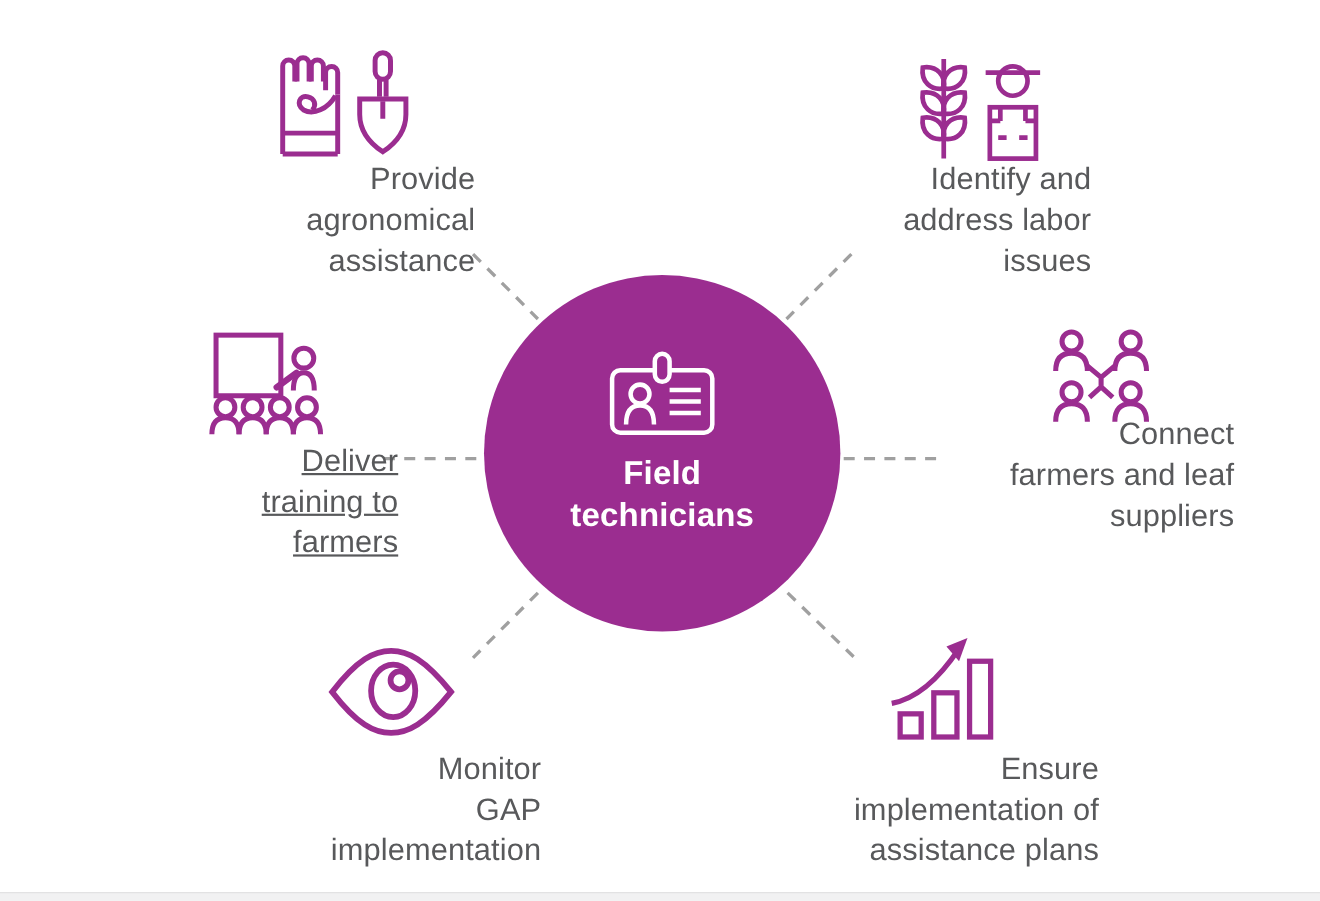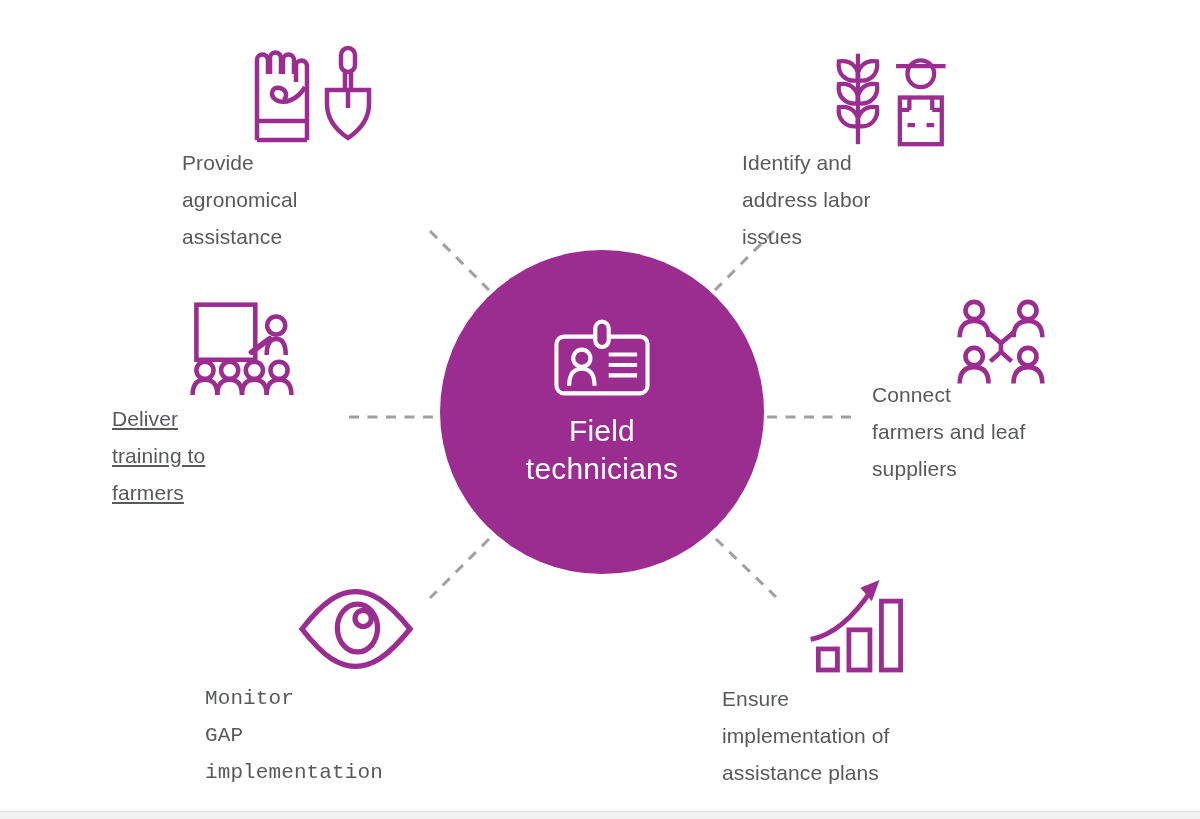--- a/index.html
+++ b/index.html
@@ -10,33 +10,33 @@
   }
   .canvas{position:relative;width:1200px;height:819px;background:#fff;}
   .connectors{position:absolute;left:0;top:0;pointer-events:none;}
   .connectors line{stroke:var(--dash);stroke-width:3;stroke-dasharray:10 8.5;}
   .center-circle{
     position:absolute;left:440px;top:250px;width:324px;height:324px;
     border-radius:50%;background:var(--accent);text-align:center;
   }
   .badge-svg{margin-top:64px;}
   .center-title{
-    margin-top:14px;color:#fff;font-size:30px;font-weight:400;
+    margin-top:14px;color:#fff;font-size:30px;font-weight:700;
     line-height:38px;white-space:pre-line;letter-spacing:.2px;
   }
   .icon{position:absolute;color:var(--accent);}
   .label{
-    position:absolute;color:var(--text);font-size:21px;line-height:37px;
-    text-align:left;white-space:pre-line;letter-spacing:.1px;
+    position:absolute;color:var(--text);font-size:28px;line-height:37px;
+    text-align:right;white-space:pre-line;letter-spacing:.1px;
   }
   .i-tl{left:245px;top:42px;}   .t-tl{left:182px;top:144px;width:250px;}
   .i-tr{left:835px;top:48px;}   .t-tr{left:742px;top:144px;width:250px;}
   .i-ml{left:185px;top:297px;}  .t-ml{left:112px;top:400px;width:250px;text-decoration:underline;}
   .i-mr{left:945px;top:298px;}  .t-mr{left:872px;top:376px;width:250px;}
-  .i-bl{left:295px;top:585px;}  .t-bl{left:205px;top:680px;width:275px;font-family:Liberation Mono, monospace;}
+  .i-bl{left:295px;top:585px;}  .t-bl{left:217px;top:680px;width:275px;}
   .i-br{left:803px;top:578px;}  .t-br{left:722px;top:680px;width:277px;}
   .footer-strip{
     position:absolute;left:0;bottom:0;width:1200px;height:7px;
     background:var(--footer);border-top:1px solid #E0E0E1;
   }
   svg{display:inline-block;vertical-align:top;}
 </style>
 </head>
 <body style="--accent: #9B2D90; --text: #58595B; --dash: #A0A0A0; --footer: #F1F1F2;">
 

